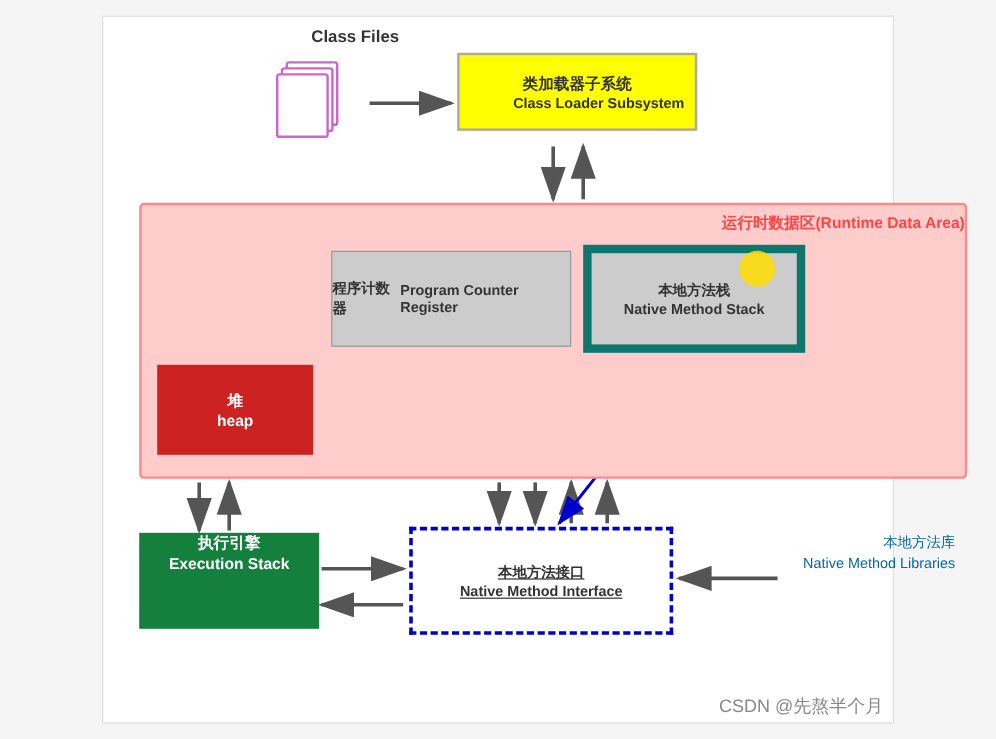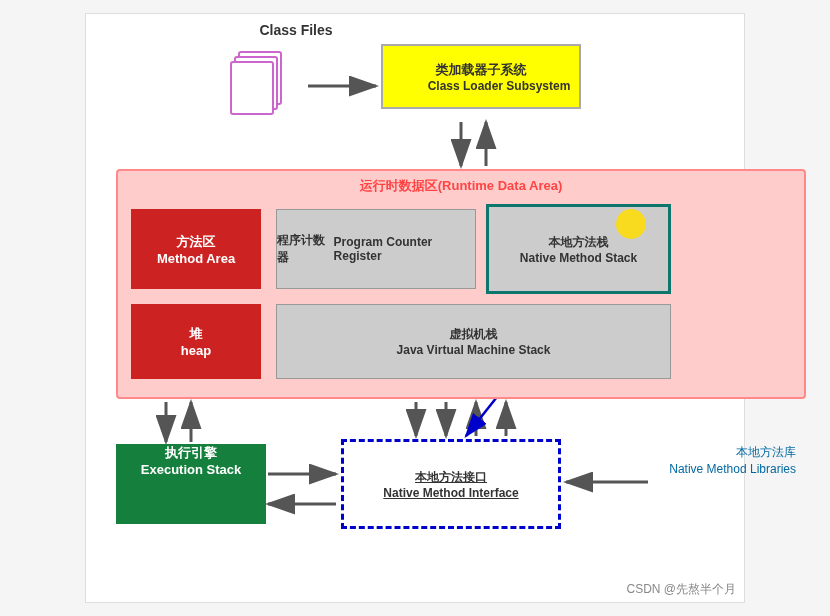--- a/index.html
+++ b/index.html
@@ -66,21 +66,21 @@
       position: absolute;
       top: 155px;
       left: 30px;
       width: 690px;
       height: 230px;
       background: #ffcccc;
       border: 2px solid #ff8888;
       border-radius: 4px;
     }
     .runtime-label {
-      text-align: center;
+      text-align: right;
       padding-top: 6px;
       font-size: 13px;
       color: #ff4444;
       font-weight: bold;
     }
 
     
     .method-area-box {
       position: absolute;
       top: 195px;
@@ -116,21 +116,21 @@
     }
 
     
     .native-stack-box {
       position: absolute;
       top: 190px;
       left: 400px;
       width: 185px;
       height: 90px;
       background: #cccccc;
-      border: 3px solid #0f766e;
+      border: 7px solid #0f766e;
       display: flex;
       flex-direction: column;
       align-items: center;
       justify-content: center;
       font-size: 12px;
       font-weight: bold;
       color: #333;
     }
 
     
@@ -239,21 +239,21 @@
       background: #ffdd00;
       border-radius: 50%;
       opacity: 0.85;
     }
 
     
     .watermark {
       position: absolute;
       bottom: 4px;
       right: 8px;
-      font-size: 12px;
+      font-size: 15px;
       color: #888;
     }
   </style>
 </head>
 <body>
 
 <div class="diagram-container">
 
   <svg class="arrows-svg">
 
@@ -308,46 +308,38 @@
 
   <div class="class-loader-box">
     <span class="zh">类加载器子系统</span>
     <span class="en">Class Loader Subsystem</span>
   </div>
 
   <div class="runtime-area">
     <div class="runtime-label">运行时数据区(Runtime Data Area)</div>
   </div>
 
-  <div class="method-area-box">
-    <span>方法区</span>
-    <span>Method Area</span>
-  </div>
 
   <div class="heap-box">
     <span>堆</span>
     <span>heap</span>
   </div>
 
   <div class="program-counter-box">
     <span>程序计数器</span>
     <span>Program Counter Register</span>
   </div>
 
   <div class="native-stack-box">
     <span>本地方法栈</span>
     <span>Native Method Stack</span>
   </div>
 
   <div class="cursor-highlight"></div>
 
-  <div class="jvm-stack-box">
-    <span>虚拟机栈</span>
-    <span>Java Virtual Machine Stack</span>
-  </div>
 
   <div class="execution-engine-box">
     <span>执行引擎</span>
     <span>Execution Stack</span>
   </div>
 
   <div class="native-interface-box">
     <span>本地方法接口</span>
     <span>Native Method Interface</span>
   </div>

